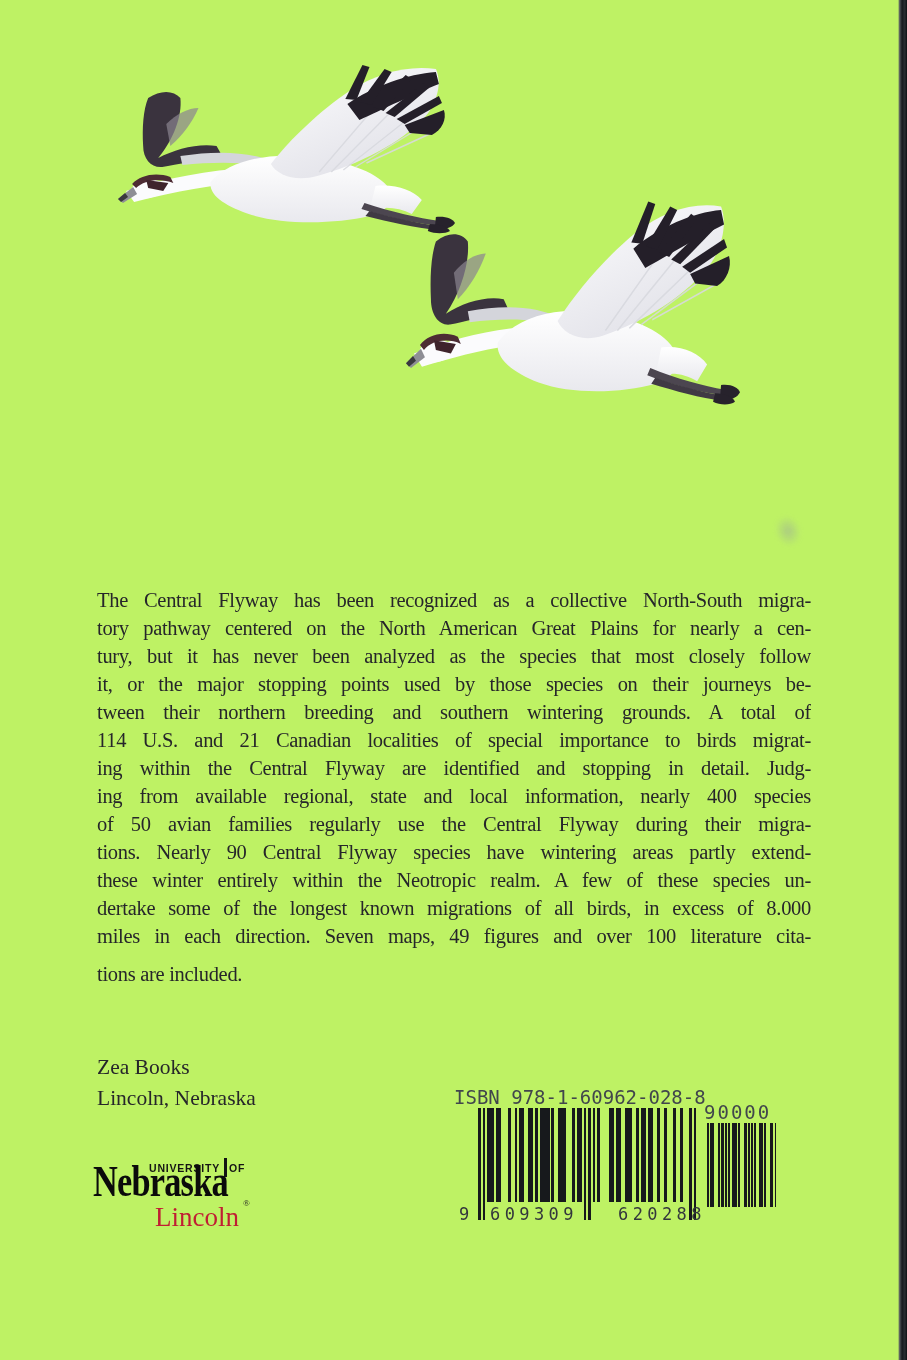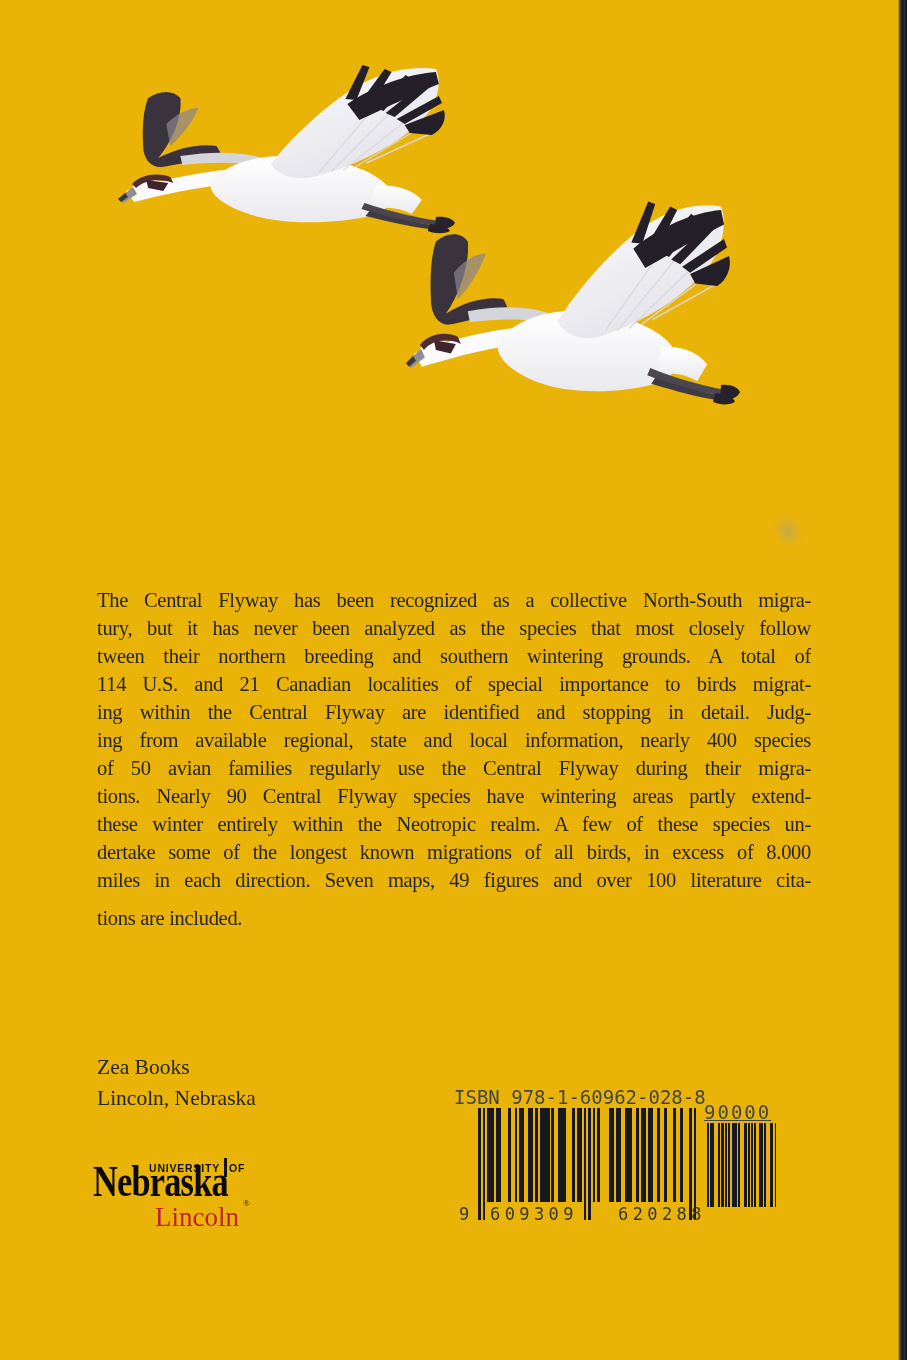--- a/index.html
+++ b/index.html
@@ -41,33 +41,33 @@
   .logo-bar{width:3px;height:19px;background:#141414;margin:0 2px 0 4px;}
   .logo-name{
     position:absolute;left:0;top:2px;font-size:44px;line-height:44px;font-weight:bold;
     letter-spacing:-1px;transform:scaleX(.78);transform-origin:0 0;white-space:nowrap;color:#0b0b0b;
   }
   .logo-reg{position:absolute;left:150px;top:40px;font-size:9px;color:#222;}
   .logo-campus{position:absolute;right:8px;top:46px;font-size:27px;line-height:27px;}
   
   .mono{font-family:"DejaVu Sans Mono","Liberation Mono",monospace;color:#41464c;}
   .isbn-label{position:absolute;left:454px;top:1086px;font-size:19px;white-space:nowrap;}
-  .price-code{position:absolute;left:704px;top:1101px;font-size:19px;letter-spacing:2px;text-decoration:underline;}
+  .price-code{position:absolute;left:704px;top:1101px;font-size:19px;letter-spacing:2px;}
   .barcode-main{position:absolute;left:478px;top:1108px;width:218px;height:112px;}
   .barcode-supp{position:absolute;left:706px;top:1123px;width:70px;height:84px;}
   .bar{position:absolute;top:0;background:#17191c;}
   .bc-digit{position:absolute;top:1204px;font-size:17px;color:#33373c;}
   .bc-d-lead{left:459px;}
   .bc-d-g1{left:490px;letter-spacing:4.4px;}
   .bc-d-g2{left:618px;letter-spacing:4.4px;text-align:right;}
 </style>
 </head>
 <body>
 
-<div class="cover" style="background: #eab308;">
+<div class="cover" style="background: #bef264;">
 
   <svg width="0" height="0" style="position:absolute" aria-hidden="true">
     <defs>
       <linearGradient id="gBody" x1="0" y1="0" x2="0" y2="1">
         <stop offset="0" stop-color="#ffffff"></stop>
           <stop offset="1" stop-color="#e9e9ee"></stop>
       </linearGradient>
       <linearGradient id="gWing" x1="0" y1="0" x2="0.6" y2="1">
         <stop offset="0" stop-color="#fdfdfe"></stop>
           <stop offset="1" stop-color="#e1e1e8"></stop>
@@ -117,21 +117,23 @@
   <svg class="crane crane1" viewBox="0 0 335 170" preserveAspectRatio="none">
     <use href="#craneShape"></use>
   </svg>
   <svg class="crane crane2" viewBox="0 0 335 170" preserveAspectRatio="none">
     <use href="#craneShape"></use>
   </svg>
   <div class="smudge"></div>
 
   <div class="blurb">
       <div class="blurb-line">The Central Flyway has been recognized as a collective North-South migra-</div>
+      <div class="blurb-line">tory pathway centered on the North American Great Plains for nearly a cen-</div>
       <div class="blurb-line">tury, but it has never been analyzed as the species that most closely follow</div>
+      <div class="blurb-line">it, or the major stopping points used by those species on their journeys be-</div>
       <div class="blurb-line">tween their northern breeding and southern wintering grounds. A total of</div>
       <div class="blurb-line">114 U.S. and 21 Canadian localities of special importance to birds migrat-</div>
       <div class="blurb-line">ing within the Central Flyway are identified and stopping in detail. Judg-</div>
       <div class="blurb-line">ing from available regional, state and local information, nearly 400 species</div>
       <div class="blurb-line">of 50 avian families regularly use the Central Flyway during their migra-</div>
       <div class="blurb-line">tions. Nearly 90 Central Flyway species have wintering areas partly extend-</div>
       <div class="blurb-line">these winter entirely within the Neotropic realm. A few of these species un-</div>
       <div class="blurb-line">dertake some of the longest known migrations of all birds, in excess of 8.000</div>
       <div class="blurb-line">miles in each direction. Seven maps, 49 figures and over 100 literature cita-</div>
       <div class="blurb-line last">tions are included.</div>

